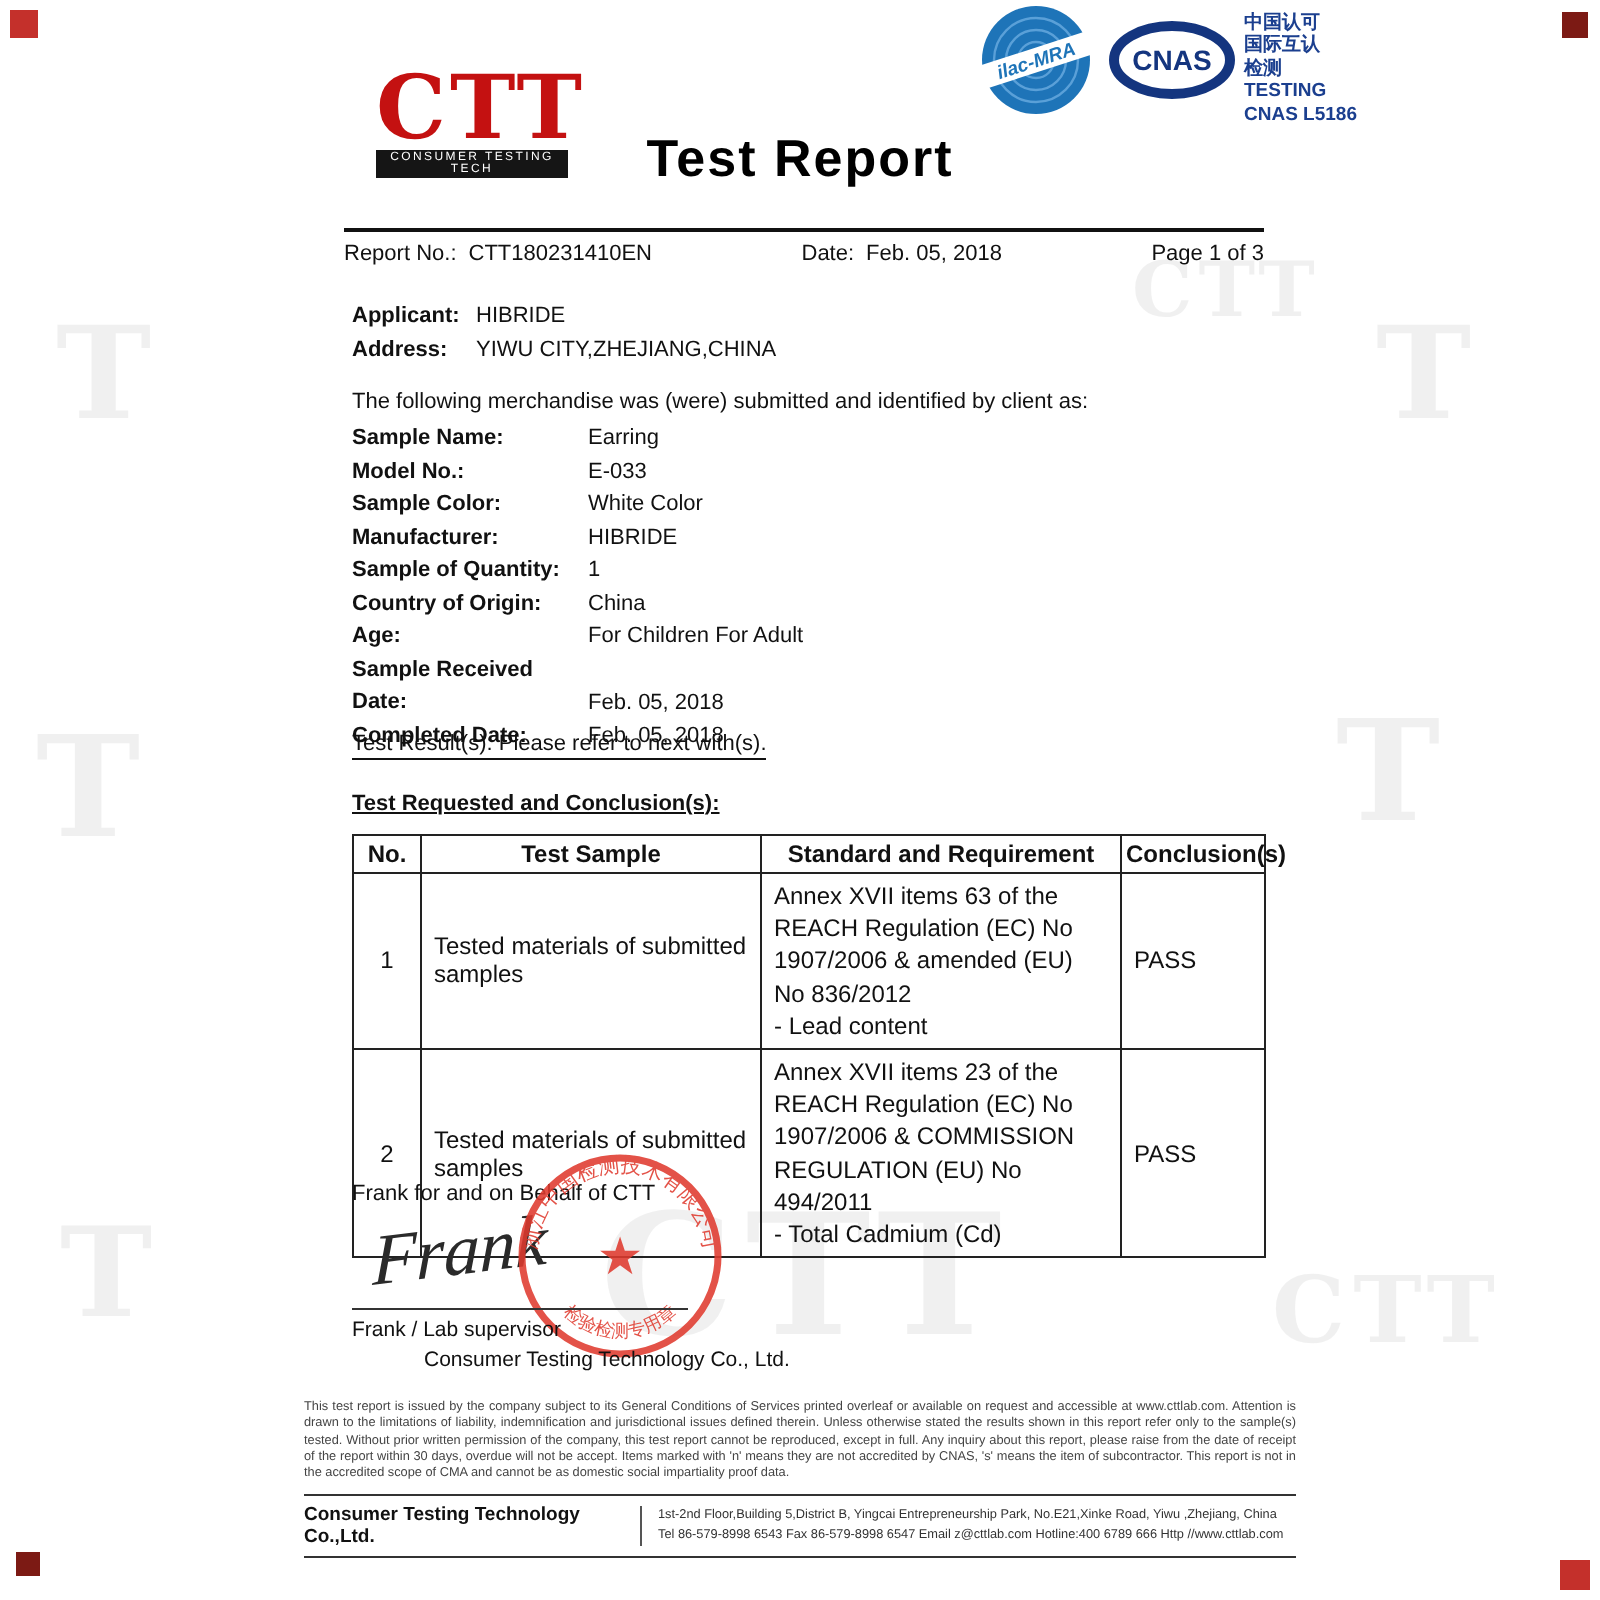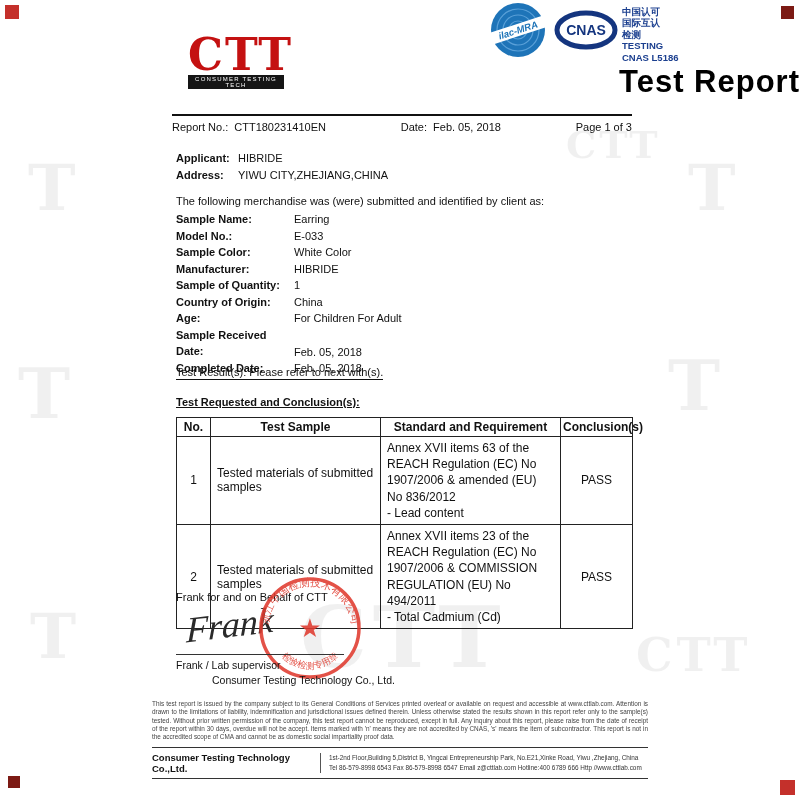--- a/index.html
+++ b/index.html
@@ -28,22 +28,22 @@
   .wm-g { left:636px; top:628px; font-size:46px; letter-spacing:4px; }
   .wm-h { left:566px; top:122px; font-size:38px; letter-spacing:3px; }
 
   
   .ctt-logo { position:absolute; left:188px; top:36px; }
   .ctt-letters { font-family:"DejaVu Serif", serif; font-weight:bold; font-size:44px;
                  color:#c41111; line-height:0.85; letter-spacing:2px; }
   .ctt-tagline { margin-top:2px; background:#151515; color:#fff; font-size:6px;
                  letter-spacing:1.2px; padding:1px 3px; text-align:center; width:96px; }
 
-  .report-title { position:absolute; left:0; right:0; top:64px; text-align:right;
-                  font-size:31px; font-weight:bold; letter-spacing:1px; color:#000; }
+  .report-title { position:absolute; left:0; right:0; top:64px; text-align:center;
+                  font-size:26px; font-weight:bold; letter-spacing:1px; color:#000; }
 
   .ilac-logo { position:absolute; left:490px; top:2px; }
   .cnas-logo { position:absolute; left:554px; top:10px; }
   .accr-text { position:absolute; left:622px; top:6px; color:#1b3f8f; font-size:9.5px;
                line-height:1.2; font-weight:bold; }
 
   
   .meta-row { position:absolute; left:172px; top:114px; width:460px;
               border-top:2px solid #111; padding-top:5px;
               display:flex; justify-content:space-between; font-size:11px; }
@@ -66,21 +66,21 @@
   .table-title { position:absolute; left:176px; top:396px; font-size:11px; font-weight:bold;
                  text-decoration:underline; }
 
   .ttable { position:absolute; left:176px; top:417px; width:456px; border-collapse:collapse;
             font-size:12px; table-layout:fixed; }
   .ttable th, .ttable td { border:1px solid #222; padding:3px 6px; vertical-align:middle; }
   .ttable th { font-weight:bold; text-align:center; padding:2px 2px; }
   .col-no { width:34px; } .col-sample { width:170px; } .col-standard { width:180px; } .col-conc { width:72px; }
   .c-no { text-align:center; }
   .c-standard { white-space:pre-line; line-height:1.35; }
-  .c-conc { text-align:center; }
+  .c-conc { text-align:left; }
   .row-1 td { height:66px; }
   .row-2 td { height:78px; }
 
   
   .signedfor { position:absolute; left:176px; top:591px; font-size:11px; }
   .signature { position:absolute; left:186px; top:604px; font-family:"Liberation Serif", serif;
                font-style:italic; font-size:36px; color:#2a2a2a;
                transform:rotate(-7deg) skewX(-8deg); }
   .sign-line { position:absolute; left:176px; top:654px; width:168px; border-top:1px solid #333; }
   .sign-title { position:absolute; left:176px; top:659px; font-size:10.5px; }

